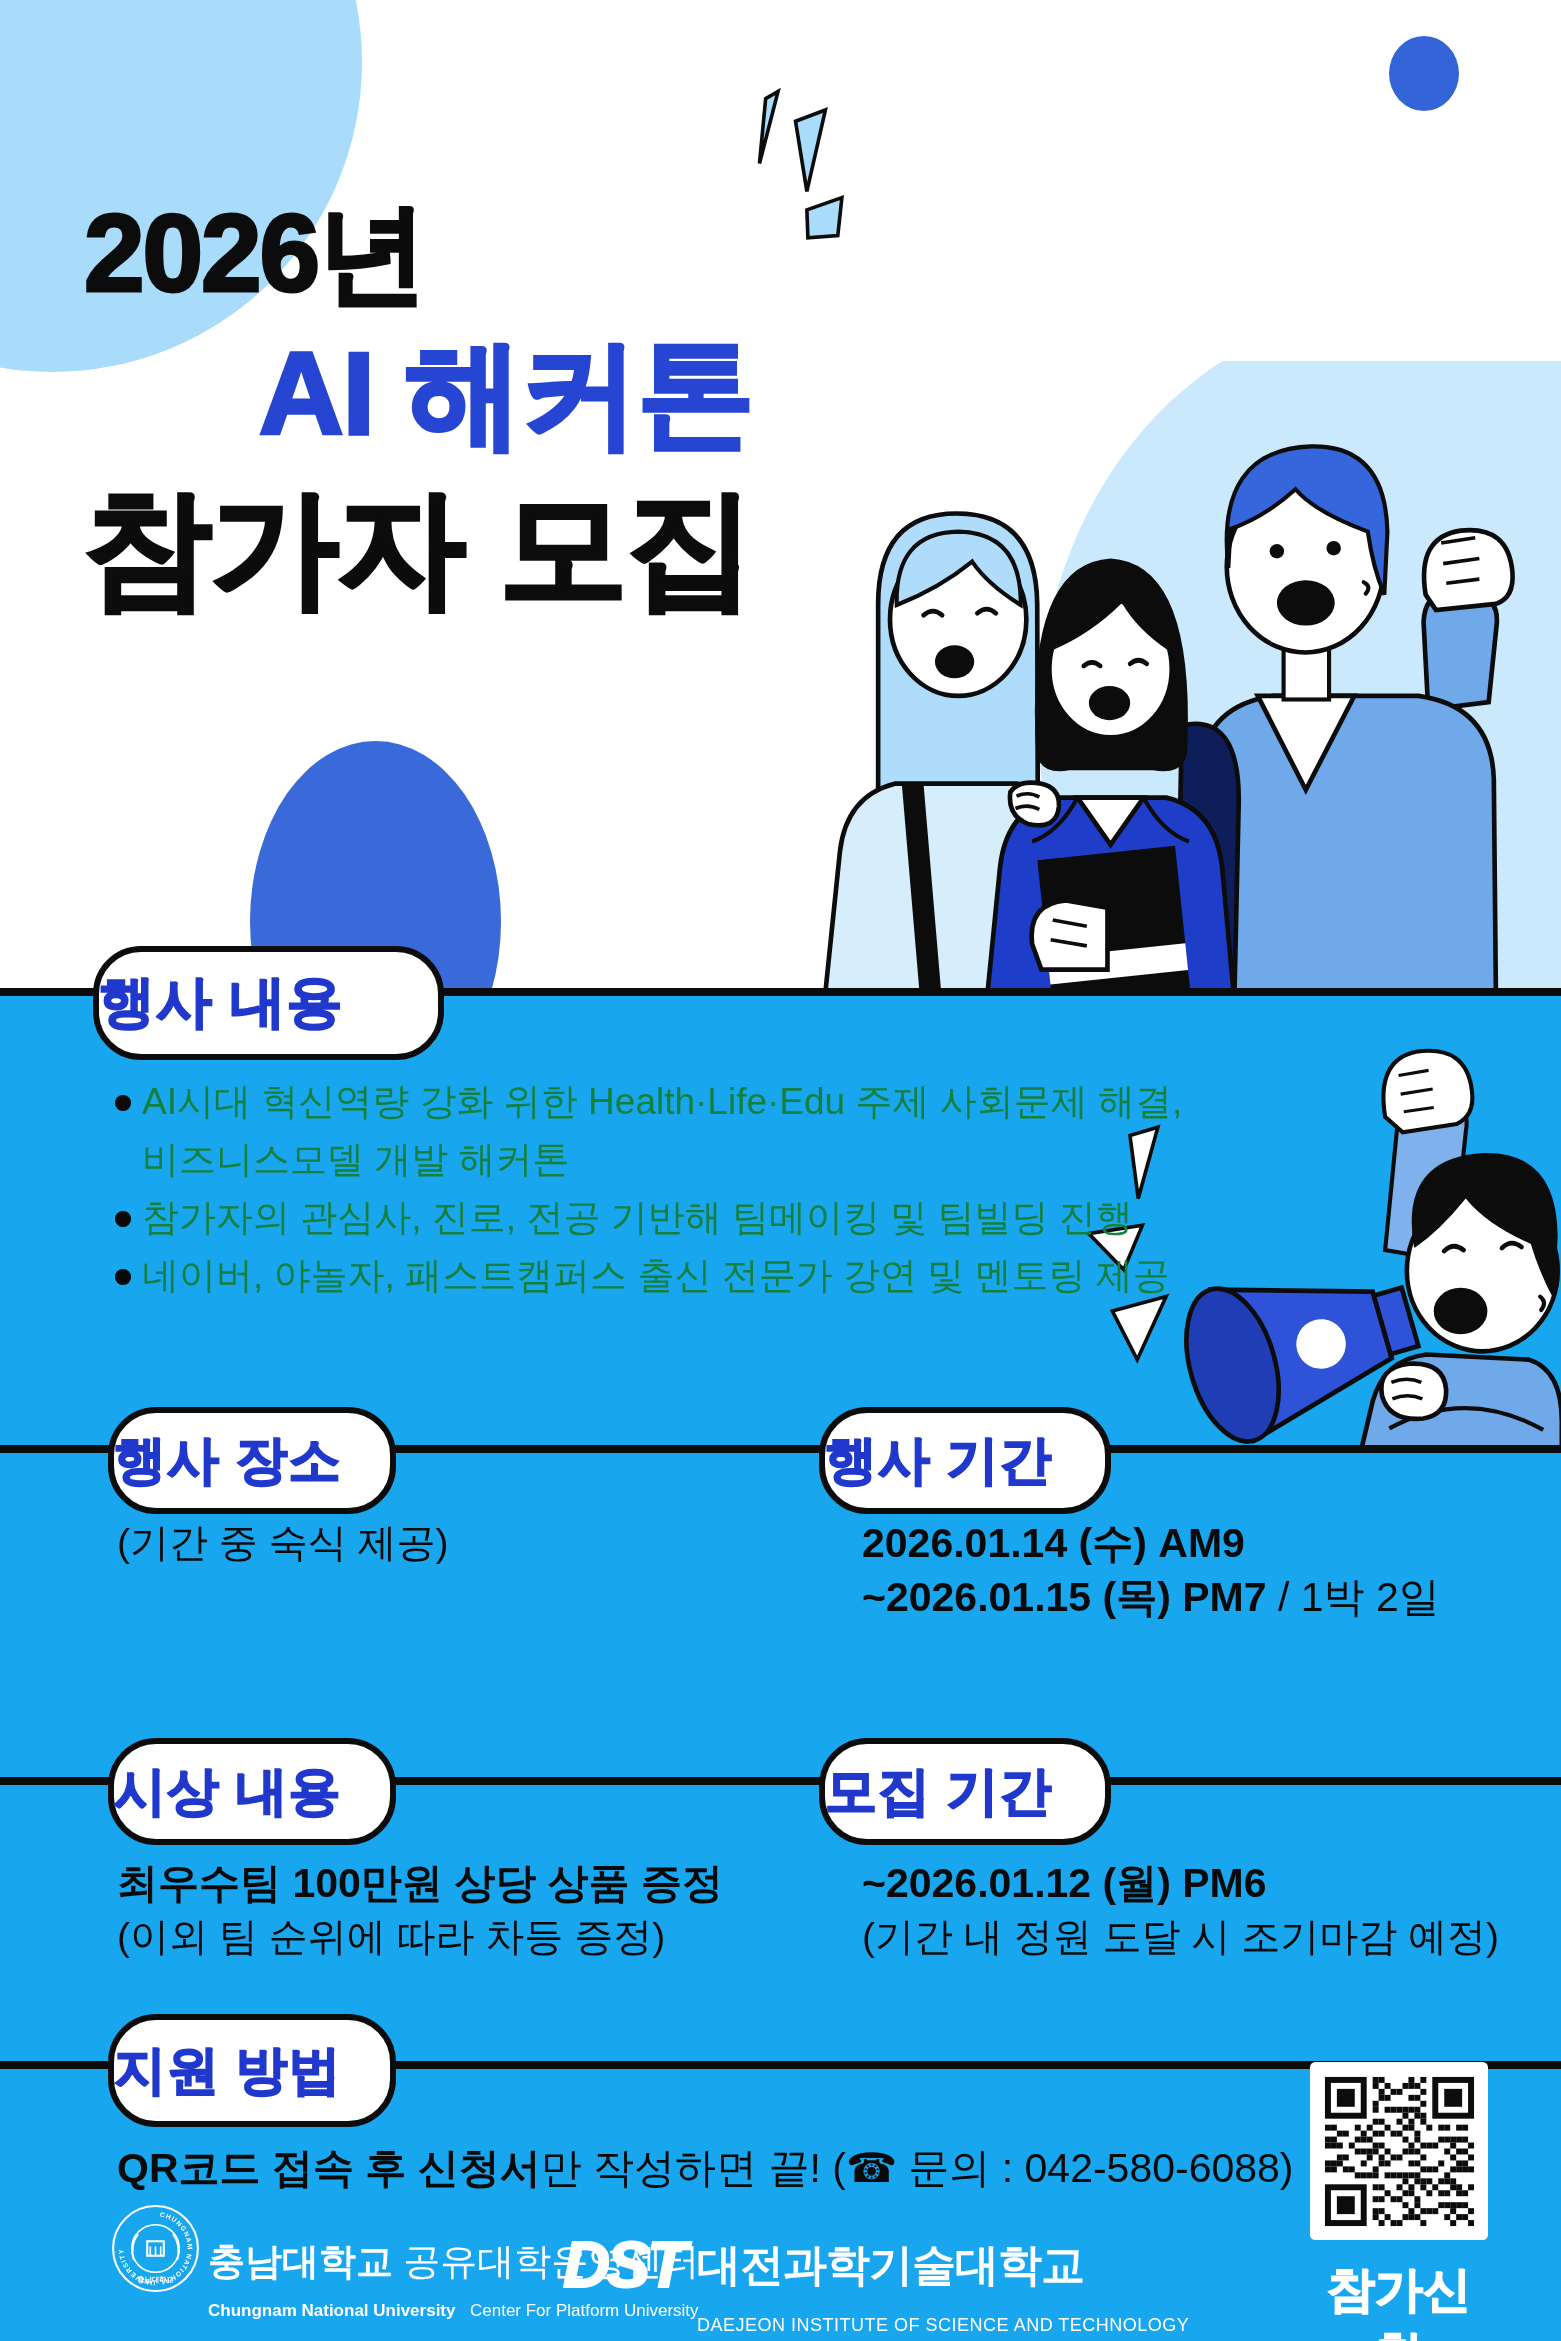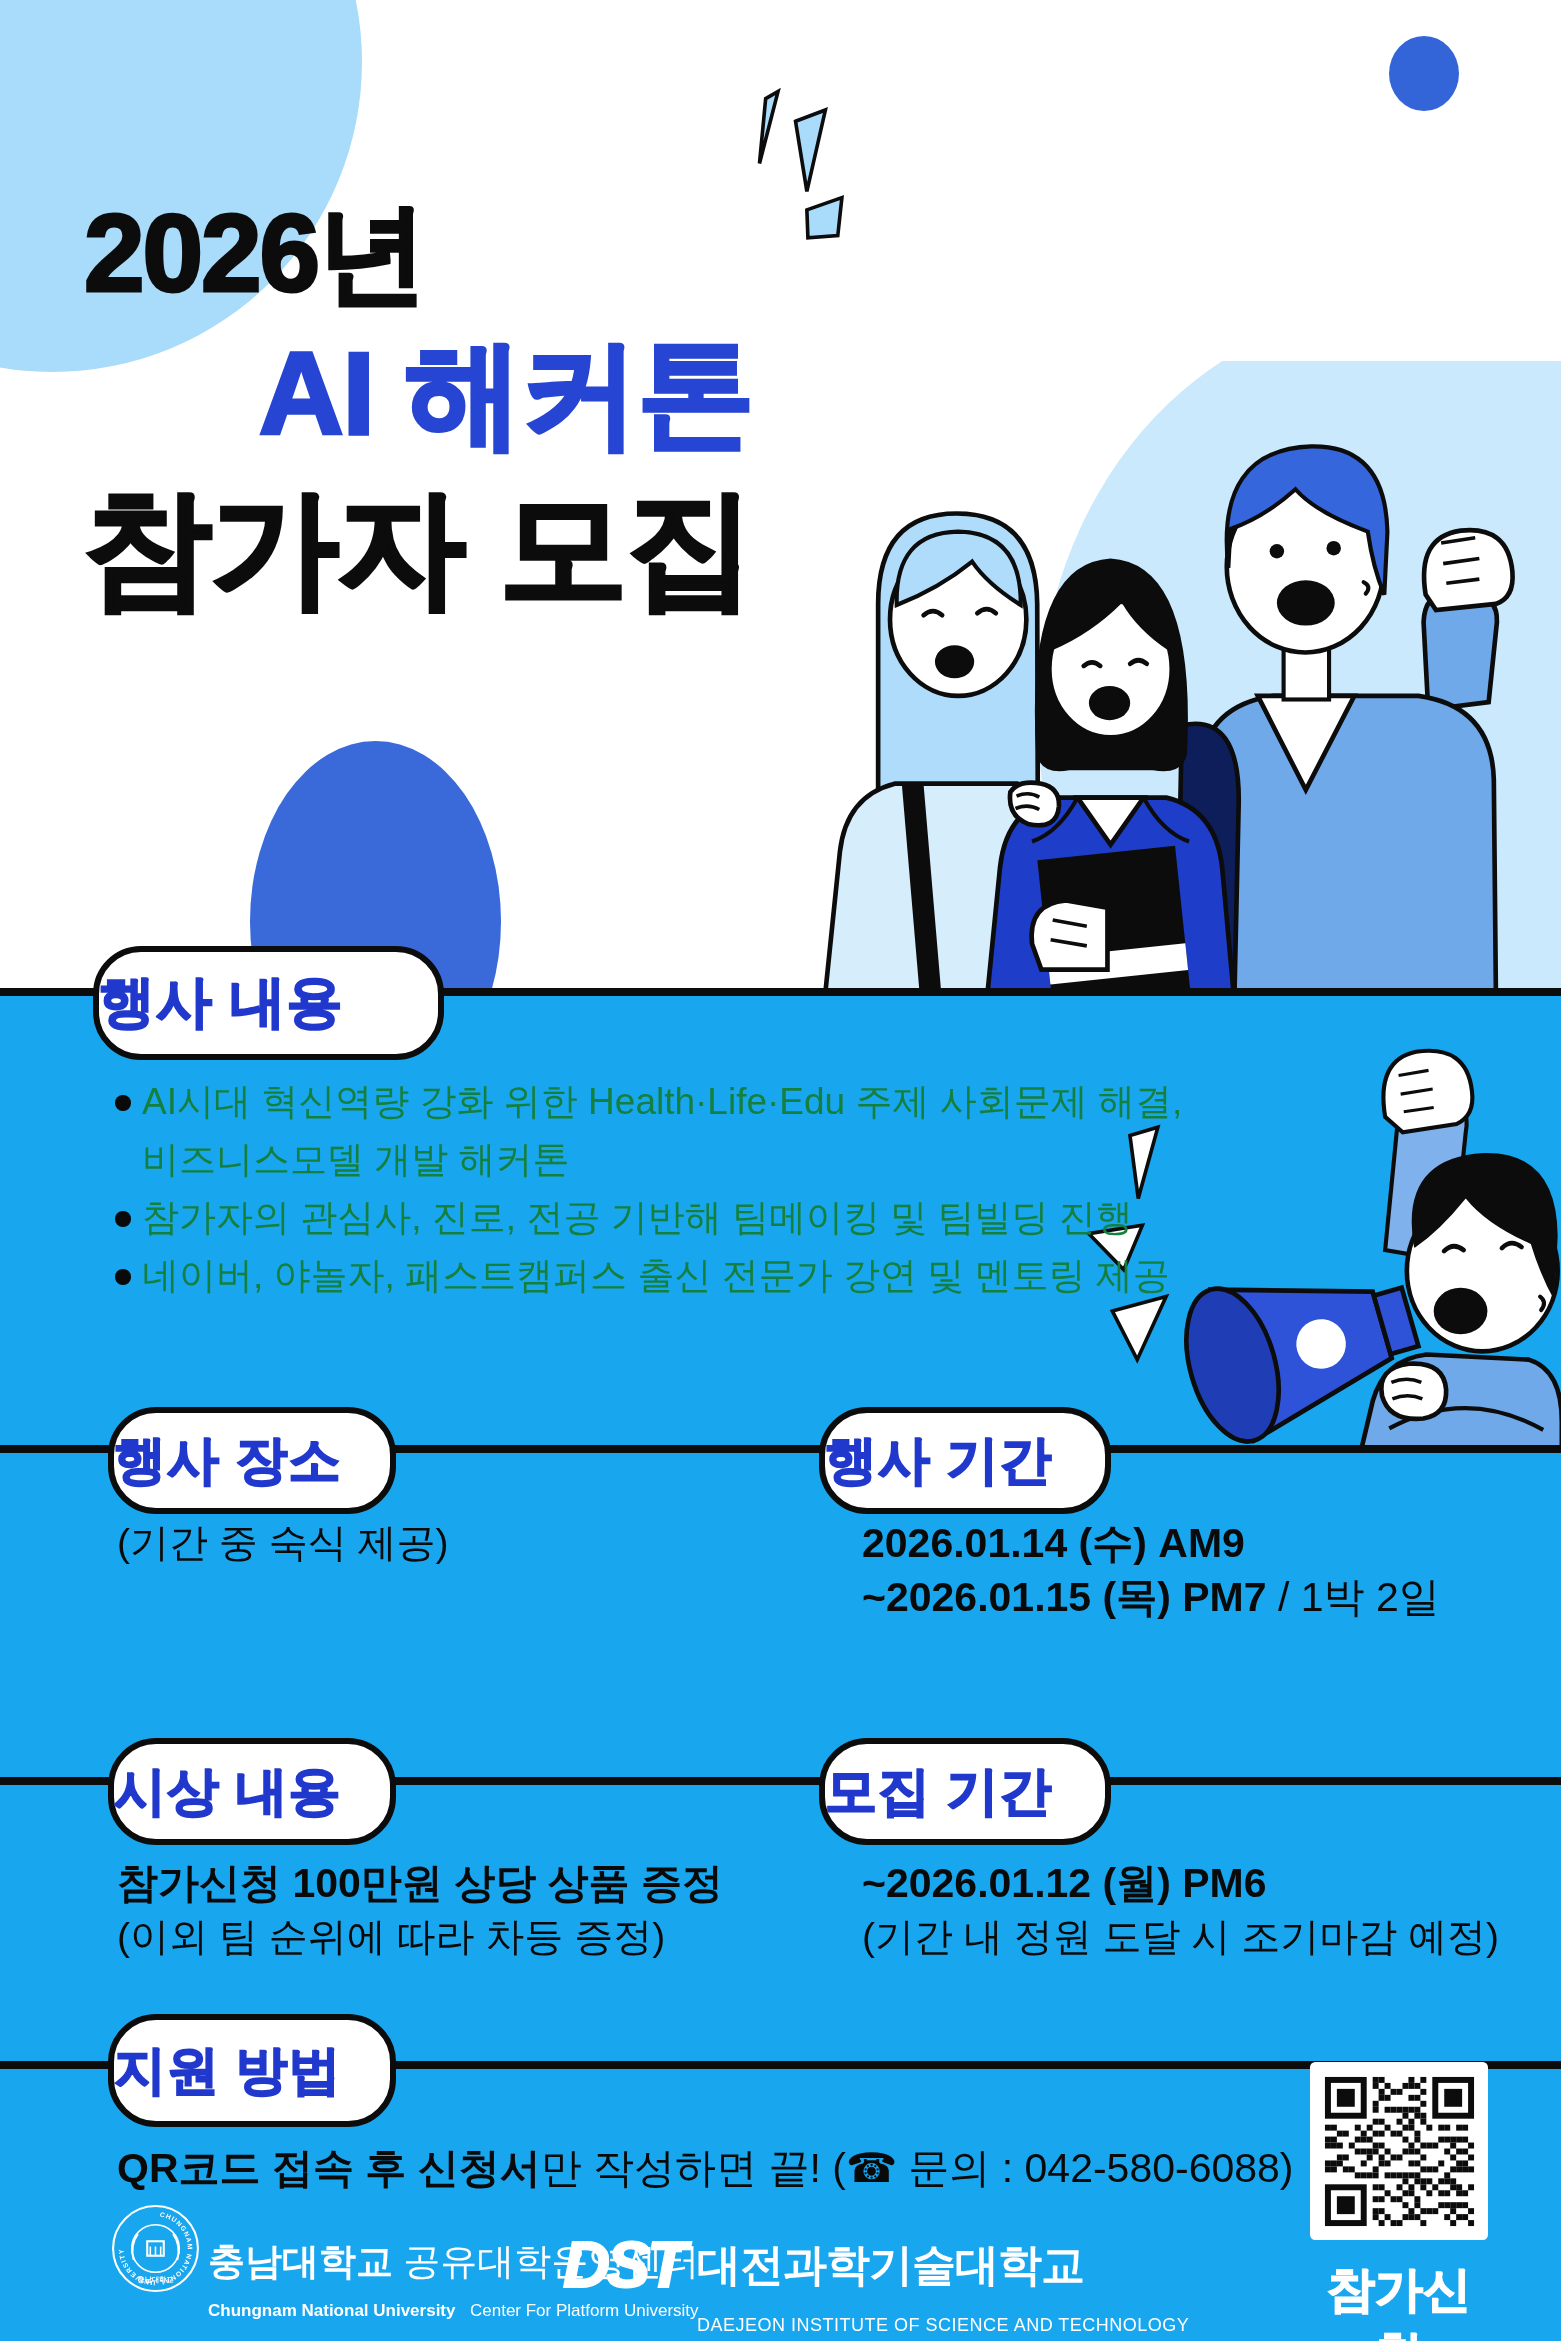--- a/index.html
+++ b/index.html
@@ -200,21 +200,21 @@
   <div class="abs info" style="left:117px; top:1516px;">
     <div class="sub">(기간 중 숙식 제공)</div>
   </div>
 
   <div class="abs info" style="left:862px; top:1516px;">
     <div class="main">2026.01.14 (수) AM9</div>
     <div class="main"><span>~2026.01.15 (목) PM7</span><span class="reg"> / 1박 2일</span></div>
   </div>
 
   <div class="abs info" style="left:117px; top:1856px;">
-    <div class="main">참가신청 100만원 상당 상품 증정</div>
+    <div class="main">최우수팀 100만원 상당 상품 증정</div>
     <div class="sub">(이외 팀 순위에 따라 차등 증정)</div>
   </div>
 
   <div class="abs info" style="left:862px; top:1856px;">
     <div class="main">~2026.01.12 (월) PM6</div>
     <div class="sub">(기간 내 정원 도달 시 조기마감 예정)</div>
   </div>
 
   <div class="abs info" style="left:117px; top:2141px;">
     <div class="main"><span>QR코드 접속 후 신청서</span><span class="reg">만 작성하면 끝! (☎ 문의 : 042-580-6088)</span></div>

